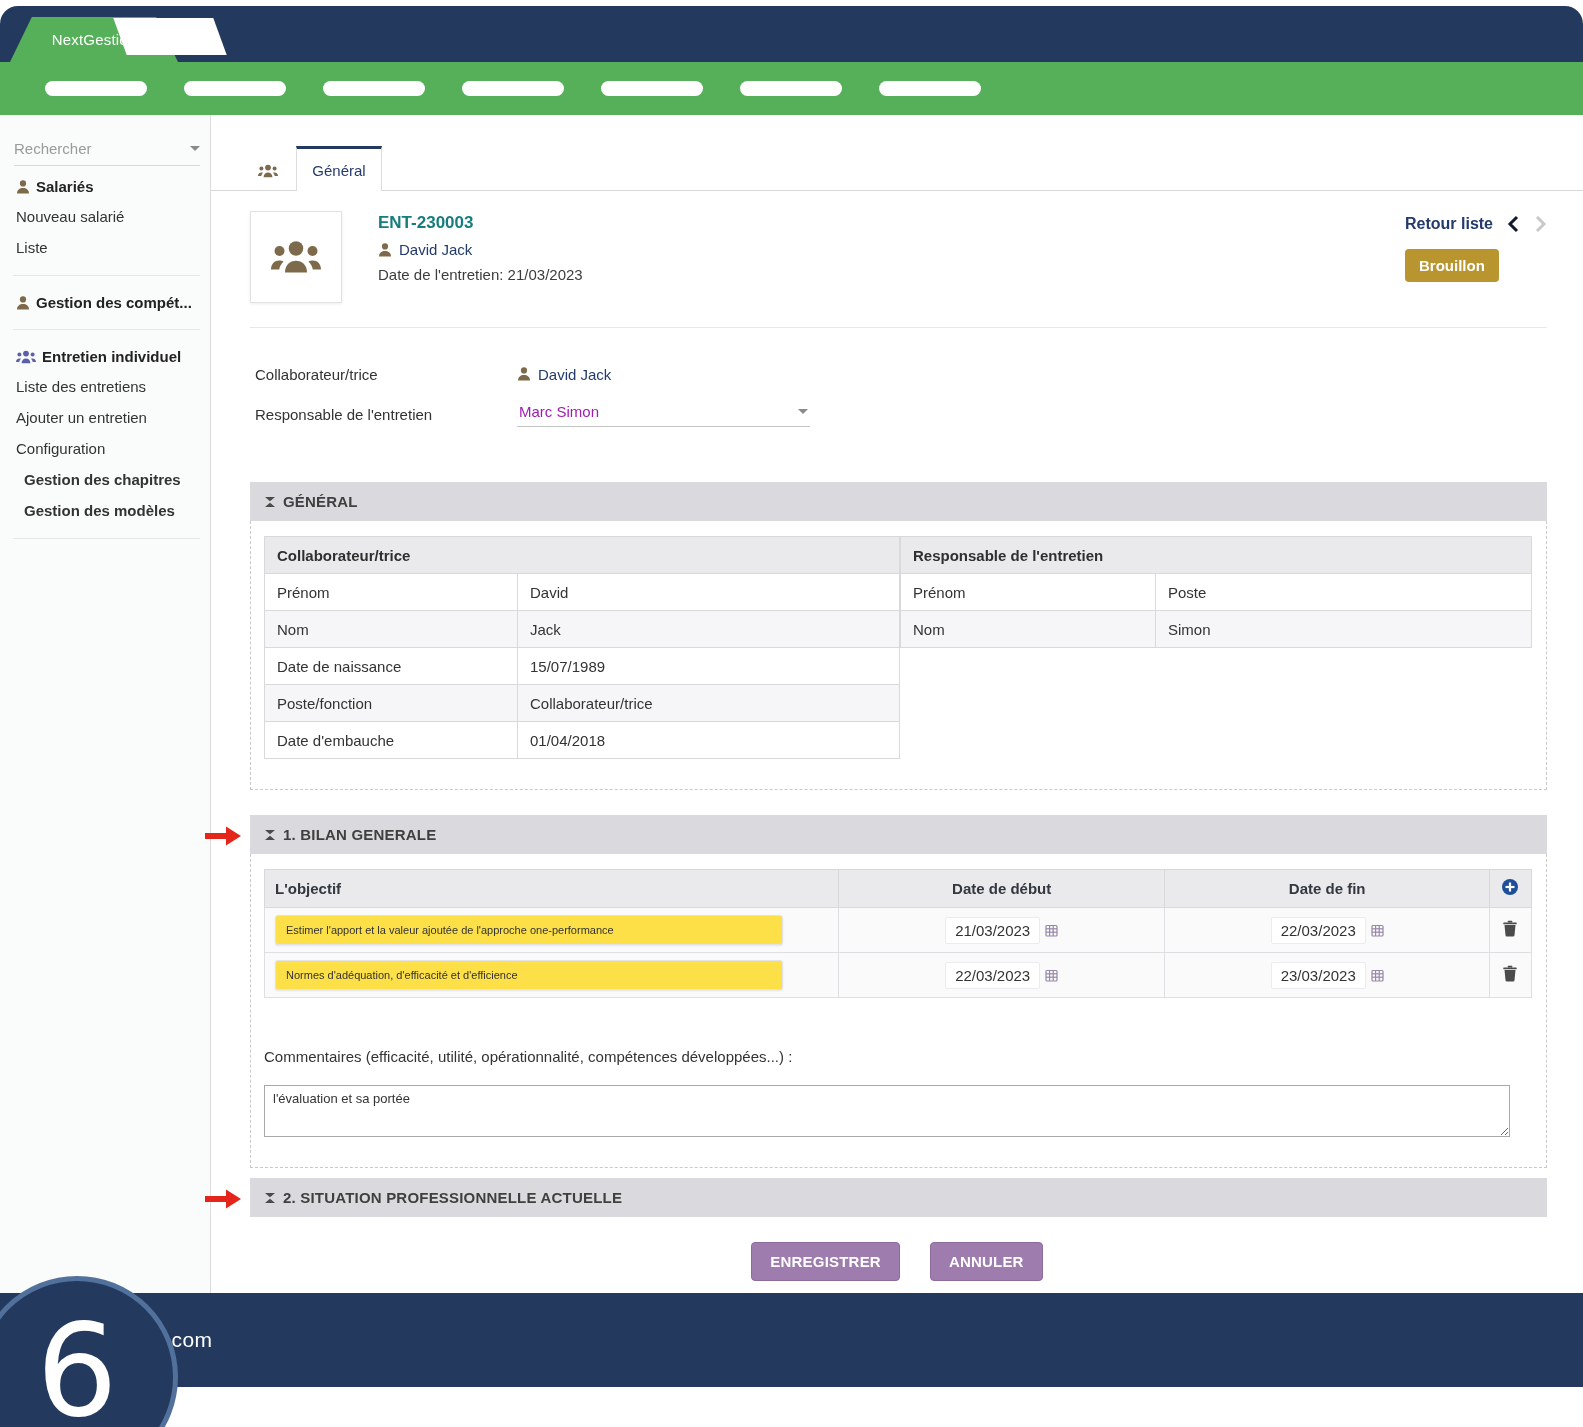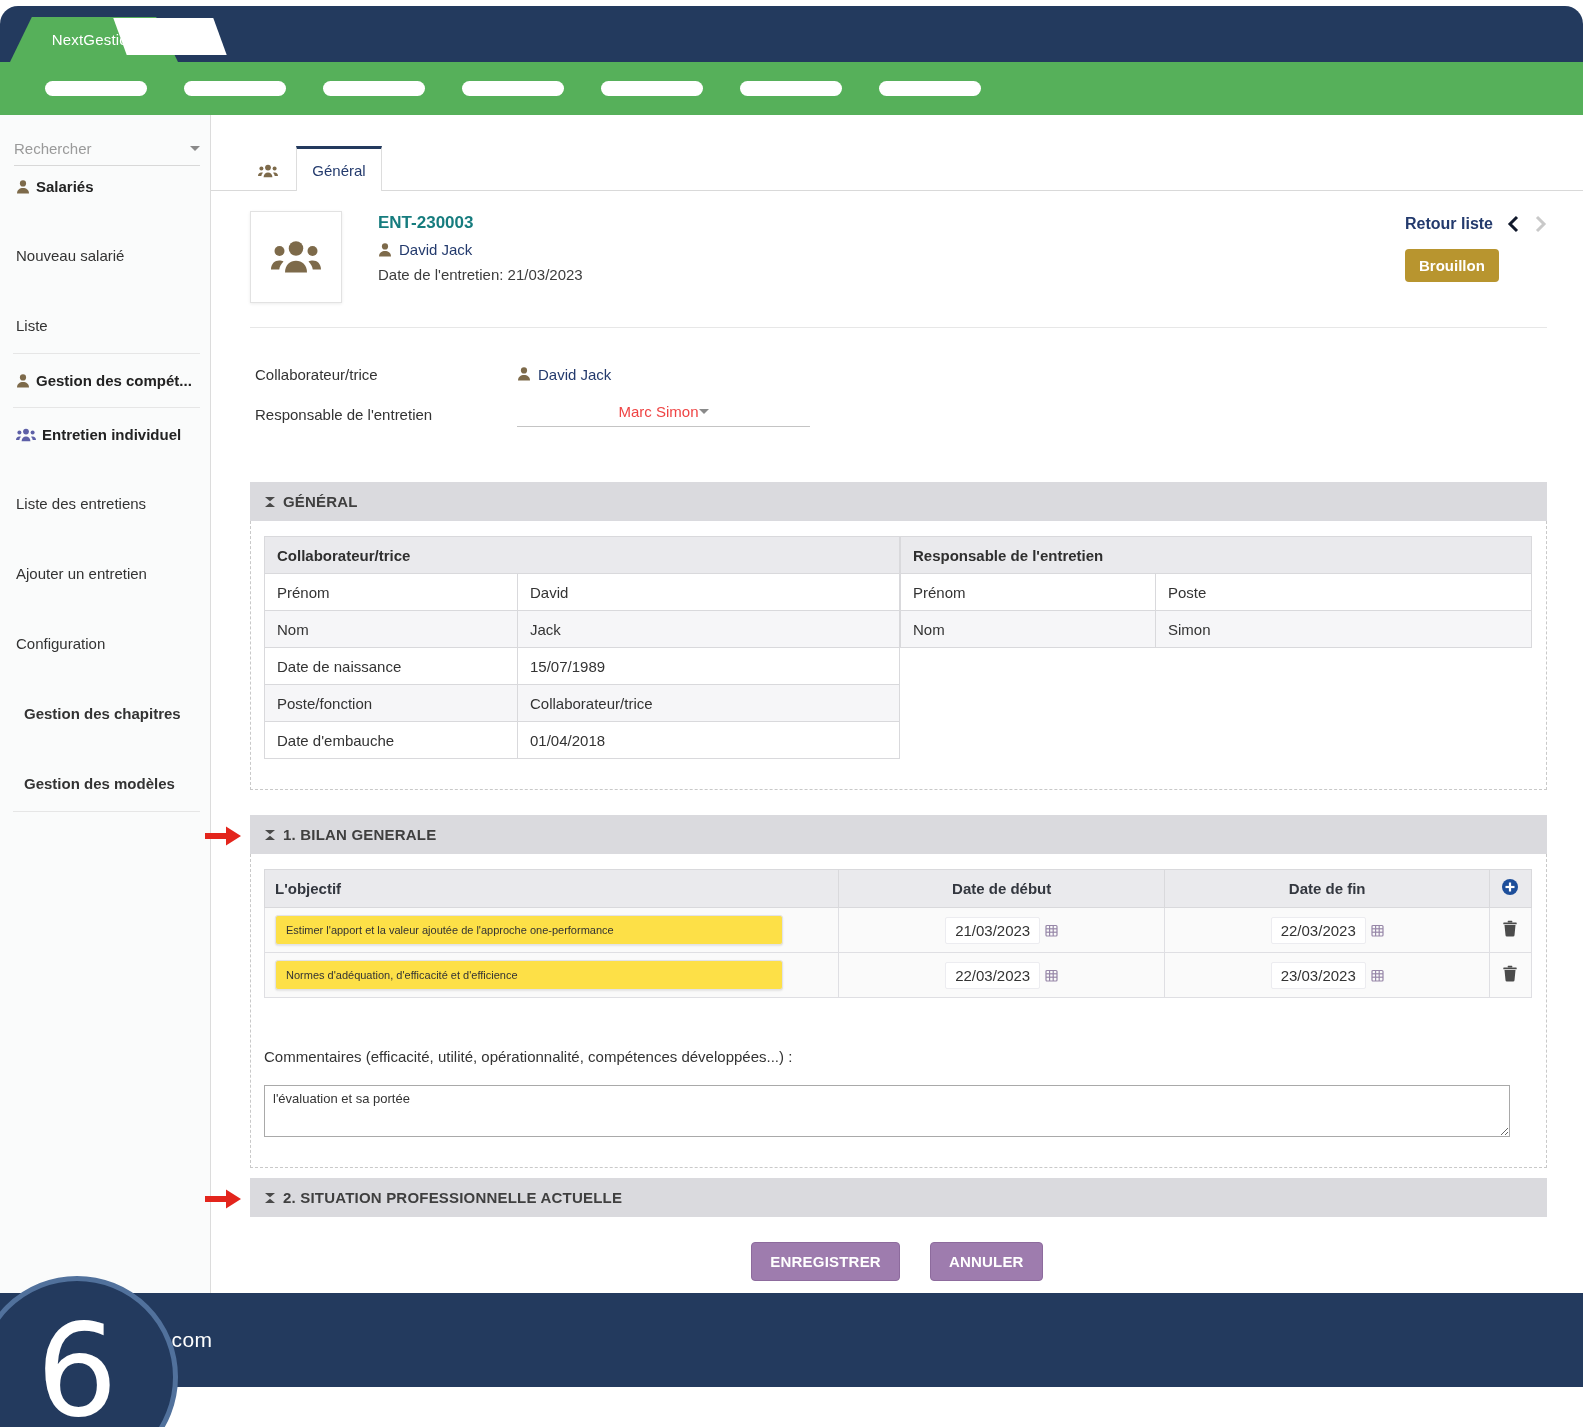--- a/index.html
+++ b/index.html
@@ -25,21 +25,21 @@
   
   .sidebar { width:211px; background:#fafbfb; border-right:1px solid #dcdcdc; padding-top:25px;
     font-size:15px; color:#333; flex-shrink:0; }
   .search-box { margin:0 10px 6px 14px; padding-bottom:8px; border-bottom:1px solid #d8d8d8;
     display:flex; align-items:center; justify-content:space-between; color:#9a9a9a; cursor:pointer; }
   .caret-down { width:0; height:0; border-left:5px solid transparent; border-right:5px solid transparent;
     border-top:5px solid #8a8a8a; display:inline-block; }
   .side-divider { border-bottom:1px solid #e6e6e6; margin:12px 10px 12px 13px; }
   .side-header { display:flex; align-items:center; gap:6px; font-weight:bold; color:#222;
     padding:6px 0 6px 16px; cursor:pointer; }
-  .side-item { padding:5px 0 5px 16px; cursor:pointer; line-height:21px;margin-top:39px; }
+  .side-item { padding:5px 0 5px 16px; cursor:pointer; line-height:21px; }
   .side-subitem { padding-left:24px;font-weight:bold; }
 
   
   .icon-person, .icon-group { display:inline-flex; flex-shrink:0; }
 
   
   .content { position:relative; width:1372px; }
   .tab-row { margin-top:30px; height:46px; border-bottom:1px solid #d9d9d9;
     display:flex; align-items:flex-end; padding-left:47px; }
   .tab-row .tab-people-icon { margin-bottom:12px; }
@@ -62,21 +62,21 @@
   .status-badge { margin-top:16px; background:#b8952f; color:#fff; font-weight:bold; font-size:15px;
     padding:8px 14px; border-radius:4px; }
   .entity-divider { margin:24px 36px 0 39px; border-bottom:1px solid #e7e7e7; }
 
   
   .form-block { margin:34px 36px 0 44px; font-size:15px; color:#333; }
   .form-row { display:flex; align-items:center; margin-bottom:15px; min-height:24px; }
   .form-label { width:262px; flex-shrink:0; }
   .value-person { display:flex; align-items:center; gap:7px; color:#233a6d; }
   .select-field { width:293px; border-bottom:1px solid #c4c4c4; padding:2px 2px 6px 2px;
-    display:flex; align-items:center; justify-content:center; cursor:pointer; color:#ef4444; }
+    display:flex; align-items:center; justify-content:space-between; cursor:pointer; color:#a21caf; }
   .date-input { width:80px; border:none; border-bottom:1px solid #c4c4c4; background:transparent;
     font-family:"Liberation Sans",sans-serif; font-size:15px; color:#333; padding:2px 2px 5px 2px; }
   .now-link { color:#233a6d; font-size:14px; margin-left:6px; cursor:pointer; }
   .cal-icon { margin-left:10px; cursor:pointer; display:inline-flex; }
 
   
   .section-bar { position:relative; margin:0 36px 0 39px; height:39px; background:#dadade;
     display:flex; align-items:center; padding-left:14px; gap:7px; cursor:pointer; }
   .section-title { font-weight:bold; font-size:15px; color:#3f3f3f; letter-spacing:.2px; }
   .section-body { margin:0 36px 0 39px; border:1px dashed #c9c9c9; border-top:none;

